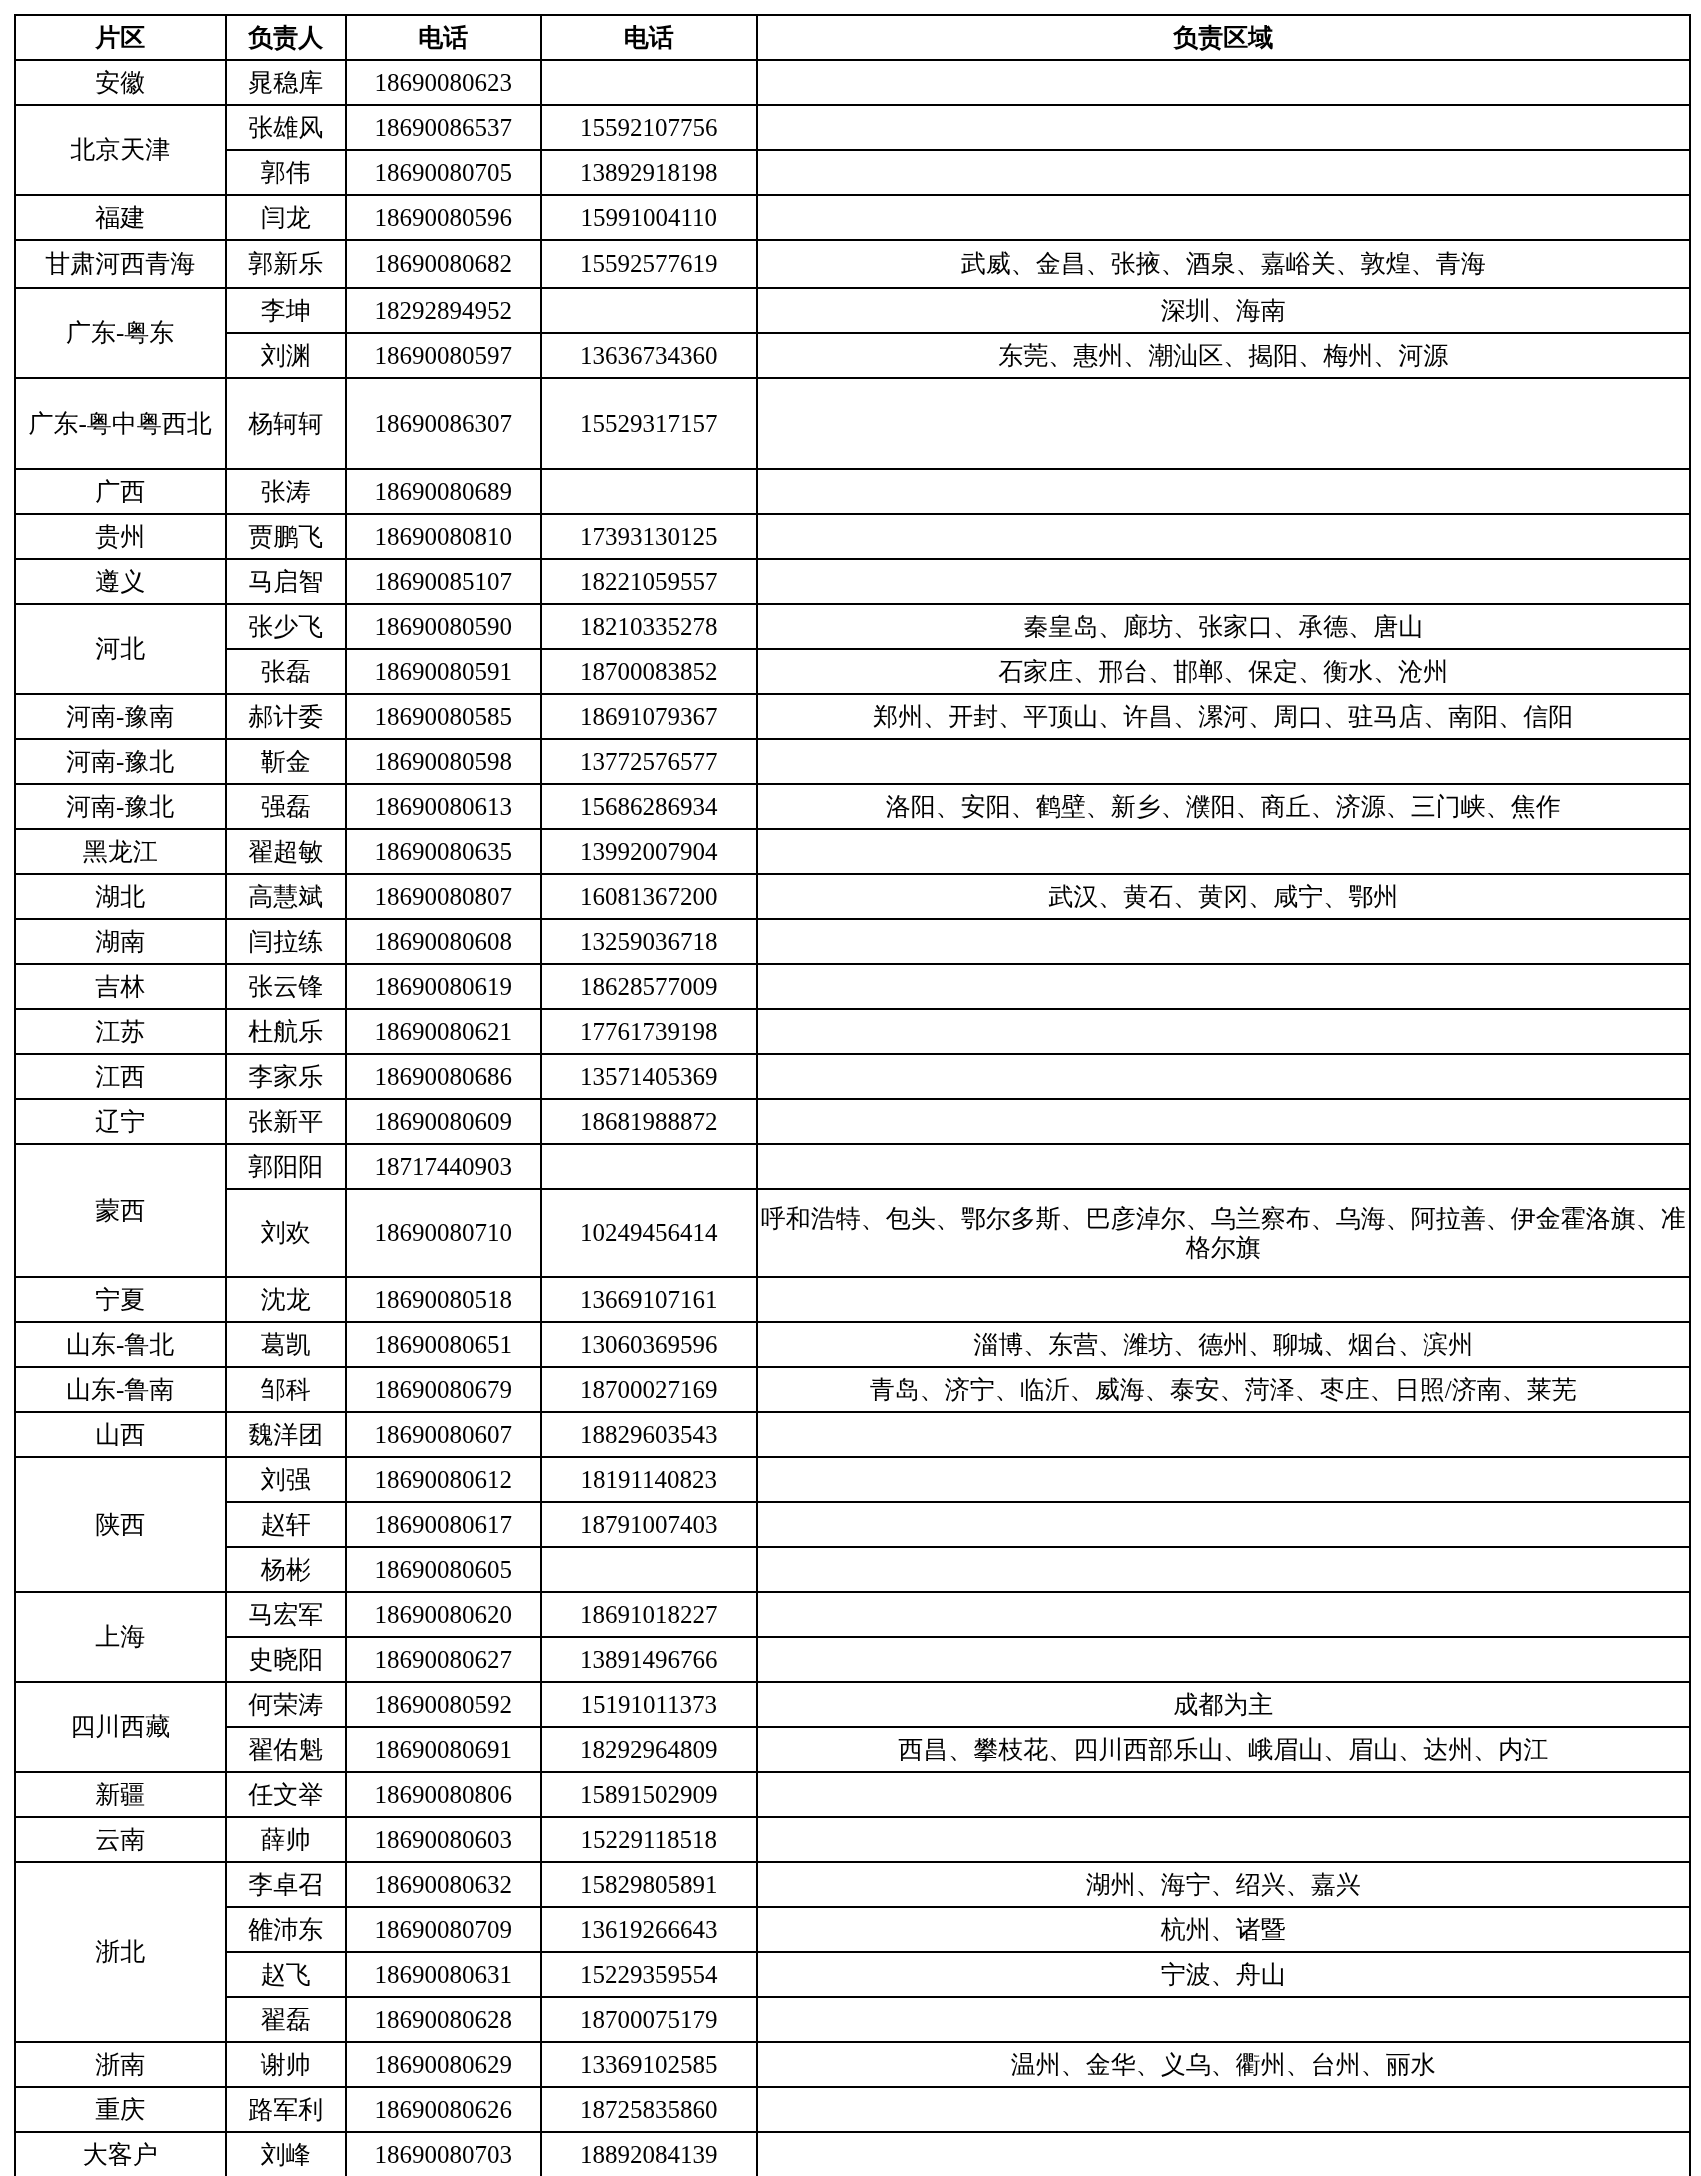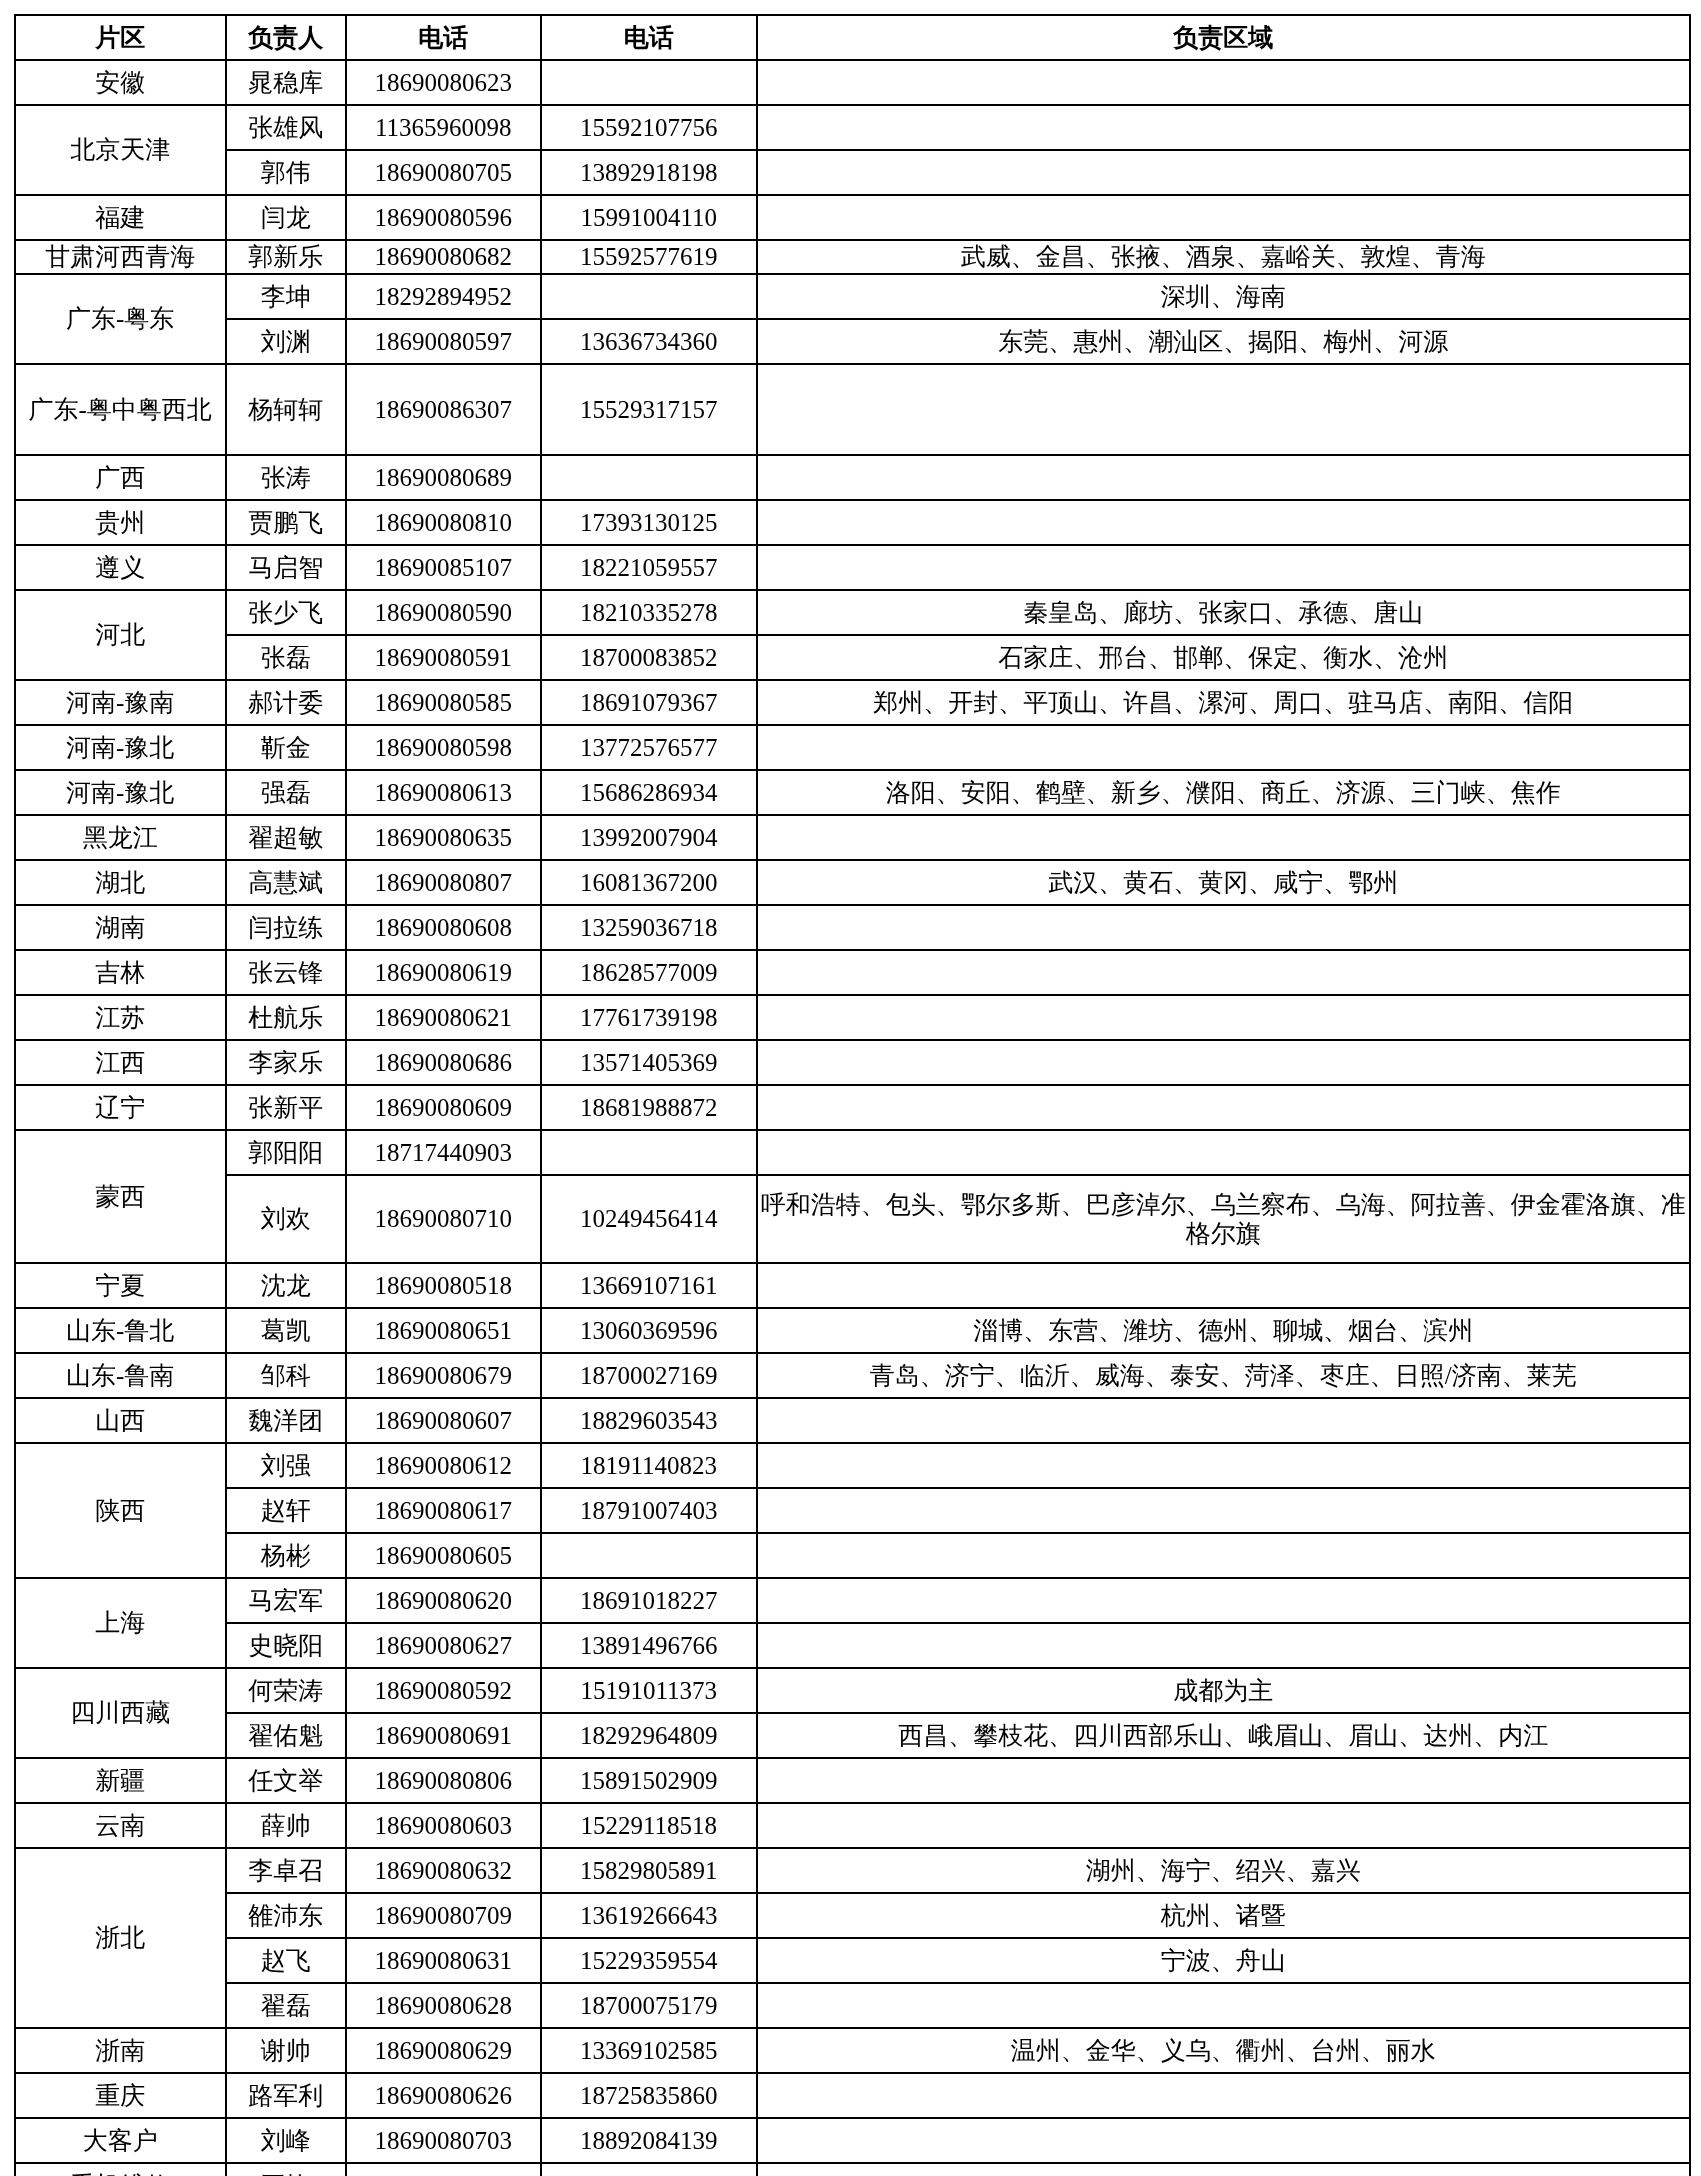--- a/index.html
+++ b/index.html
@@ -24,21 +24,21 @@
     padding: 0 1.7px;
     line-height: 29px;
     overflow: hidden;
     white-space: nowrap;
     box-sizing: border-box;
   }
   #sheet th { font-weight: bold; font-size: 25px; margin-left: 12px; }
   #sheet td.region { white-space: normal; line-height: 29px; border-radius: 6px; }
   #sheet td.area { white-space: nowrap; border-radius: 19px; }
   tr.h52 td, tr.h52 th { height: 45px; }
-  tr.h36 td { height: 34px; }
+  tr.h36 td { height: 48px; }
   tr.h83 td { height: 91px; }
   tr.h103 td { height: 88px; }
 </style>
 </head>
 <body>
 
 <table id="sheet">
   <colgroup>
     <col class="c-area">
       <col class="c-person">
@@ -61,21 +61,21 @@
       <td class="area">安徽</td>
       <td>晁稳库</td>
       <td>18690080623</td>
       <td></td>
       <td class="region"></td>
     </tr>
 
     <tr class="h52">
       <td class="area" rowspan="2">北京天津</td>
       <td>张雄风</td>
-      <td>11365960098</td>
+      <td>18690086537</td>
       <td>15592107756</td>
       <td class="region"></td>
     </tr>
     <tr class="h52">
       <td>郭伟</td>
       <td>18690080705</td>
       <td>13892918198</td>
       <td class="region"></td>
     </tr>
 

